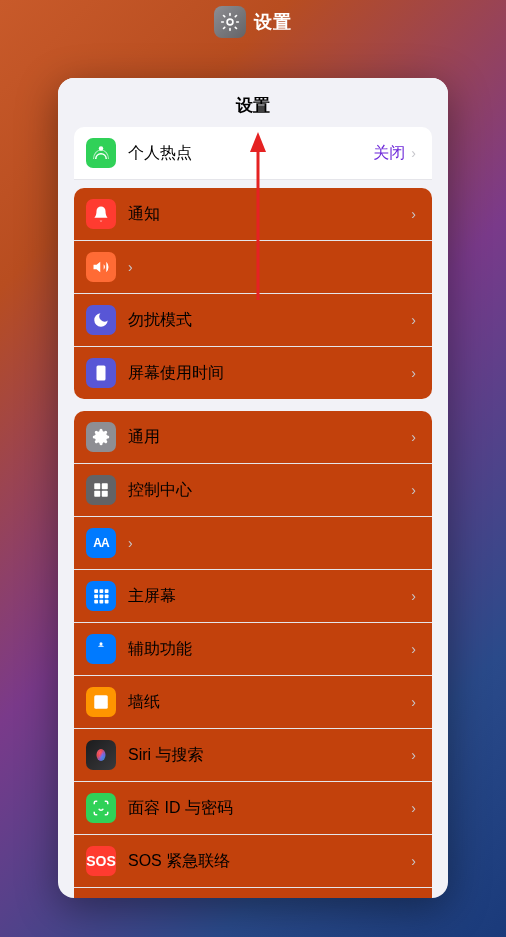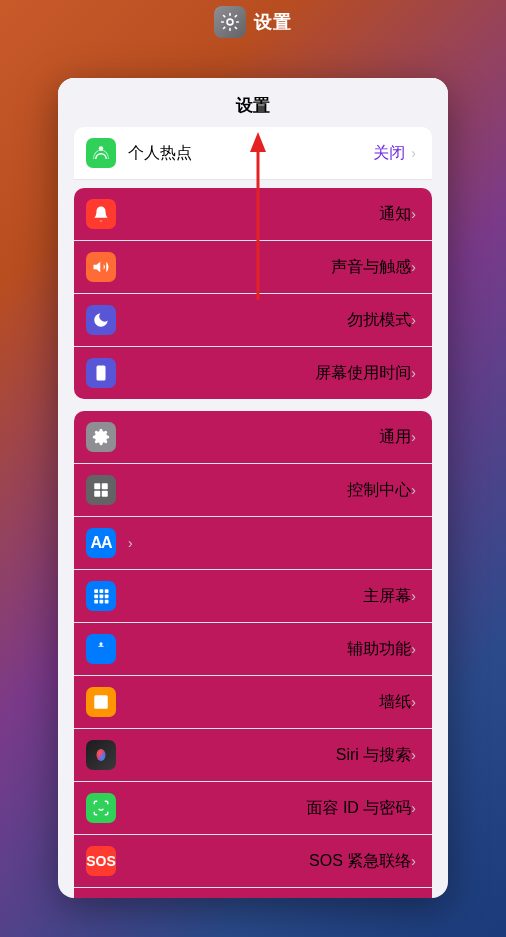--- a/index.html
+++ b/index.html
@@ -86,25 +86,24 @@
       background: #fff;
       border-radius: 10px;
       margin: 0 16px 8px 16px;
       overflow: hidden;
     }
 
     .settings-row {
       display: flex;
       align-items: center;
       padding: 11px 16px 11px 12px;
-      background: #be185d;
+      background: #c2410c;
       border-bottom: 0.5px solid #e5e5ea;
       cursor: pointer;
       position: relative;
-      text-align: right;
     }
 
     .settings-row:last-child {
       border-bottom: none;
     }
 
     .row-icon {
       width: 30px;
       height: 30px;
       border-radius: 7px;
@@ -235,21 +234,20 @@
       <span class="row-chevron">›</span>
     </div>
 
     <div class="settings-row">
       <div class="row-icon" style="background:#ff6b35;">
         <svg class="icon-svg" viewBox="0 0 24 24" fill="white">
           <polygon points="11 5 6 9 2 9 2 15 6 15 11 19 11 5"></polygon>
           <path d="M19.07 4.93a10 10 0 0 1 0 14.14M15.54 8.46a5 5 0 0 1 0 7.07"></path>
         </svg>
       </div>
-      <span class="row-label">声音与触感</span>
       <span class="row-chevron">›</span>
     </div>
 
     <div class="settings-row">
       <div class="row-icon" style="background:#5856d6;">
         <svg class="icon-svg" viewBox="0 0 24 24" fill="white">
           <path d="M21 12.79A9 9 0 1 1 11.21 3 7 7 0 0 0 21 12.79z"></path>
         </svg>
       </div>
       <span class="row-label">勿扰模式</span>
@@ -290,21 +288,21 @@
           <rect x="3" y="13" width="8" height="8" rx="1"></rect>
           <rect x="13" y="13" width="8" height="8" rx="1"></rect>
         </svg>
       </div>
       <span class="row-label">控制中心</span>
       <span class="row-chevron">›</span>
     </div>
 
     <div class="settings-row">
       <div class="row-icon" style="background:#007aff;">
-        <span style="font-size:16px; font-weight:700; color:white; letter-spacing:-1px;">AA</span>
+        <span style="font-size:12px; font-weight:700; color:white; letter-spacing:-1px;">AA</span>
       </div>
       <span class="row-chevron">›</span>
     </div>
 
     <div class="settings-row">
       <div class="row-icon" style="background:#007aff;">
         <svg class="icon-svg" viewBox="0 0 24 24" fill="white">
           <rect x="3" y="3" width="5" height="5" rx="1"></rect>
           <rect x="10" y="3" width="5" height="5" rx="1"></rect>
           <rect x="17" y="3" width="5" height="5" rx="1"></rect>

